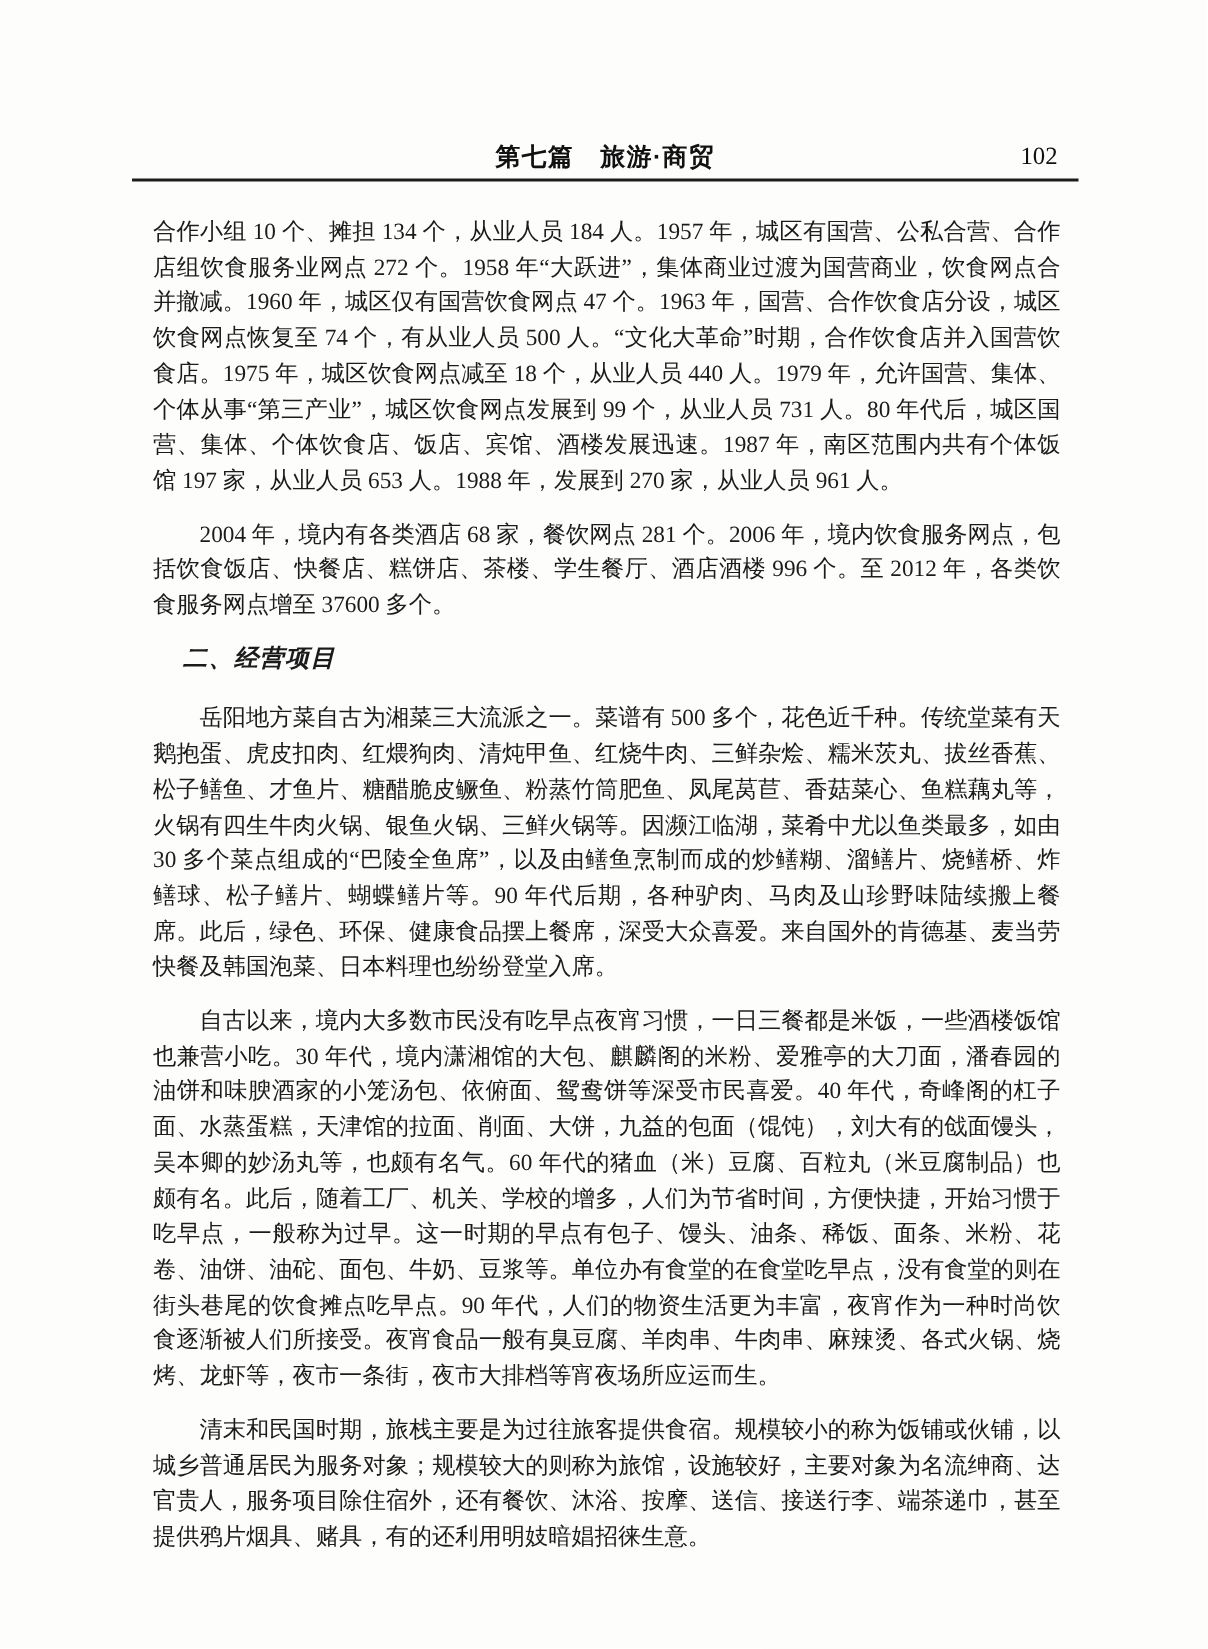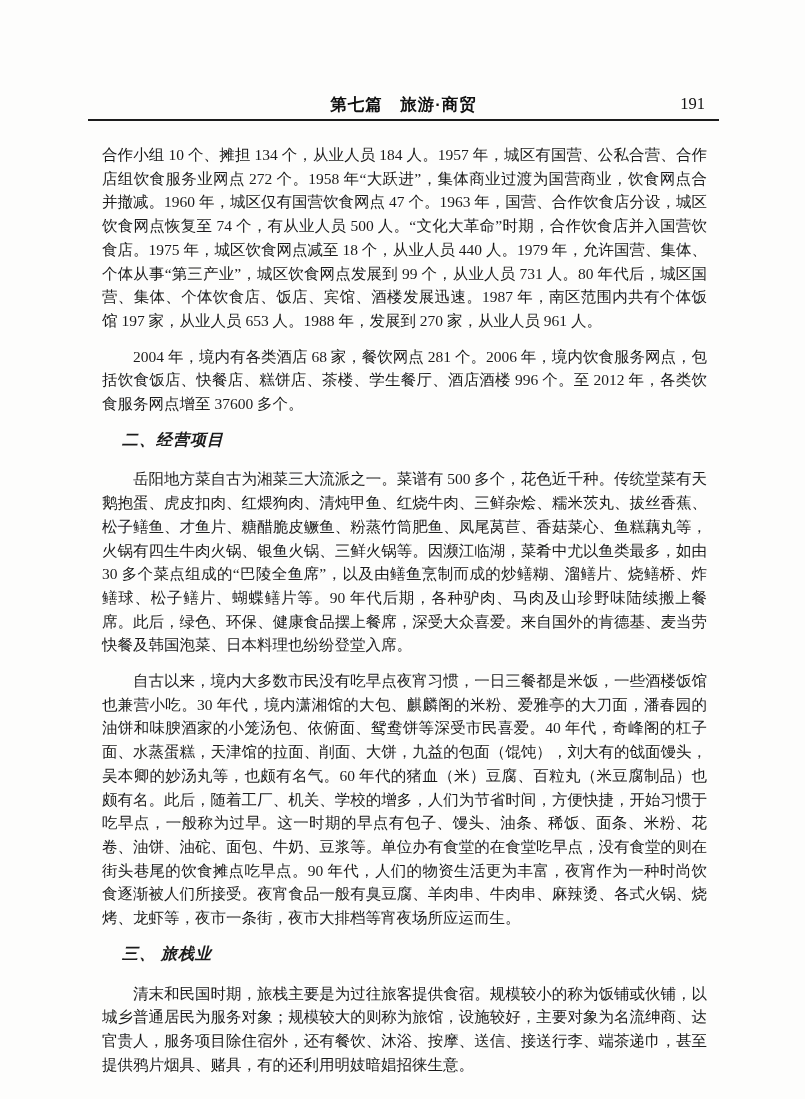--- a/index.html
+++ b/index.html
@@ -68,26 +68,25 @@
     letter-spacing: 1px;
   }
 </style>
 </head>
 <body>
 
 <div class="page">
 
   <div class="running-header">
     <div class="header-title">第七篇　旅游·商贸</div>
-    <div class="page-number">191</div>
+    <div class="page-number">102</div>
   </div>
 
   <div class="content">
     <p class="para">合作小组 10 个、摊担 134 个，从业人员 184 人。1957 年，城区有国营、公私合营、合作店组饮食服务业网点 272 个。1958 年“大跃进”，集体商业过渡为国营商业，饮食网点合并撤减。1960 年，城区仅有国营饮食网点 47 个。1963 年，国营、合作饮食店分设，城区饮食网点恢复至 74 个，有从业人员 500 人。“文化大革命”时期，合作饮食店并入国营饮食店。1975 年，城区饮食网点减至 18 个，从业人员 440 人。1979 年，允许国营、集体、个体从事“第三产业”，城区饮食网点发展到 99 个，从业人员 731 人。80 年代后，城区国营、集体、个体饮食店、饭店、宾馆、酒楼发展迅速。1987 年，南区范围内共有个体饭馆 197 家，从业人员 653 人。1988 年，发展到 270 家，从业人员 961 人。</p>
     <p class="para indent">2004 年，境内有各类酒店 68 家，餐饮网点 281 个。2006 年，境内饮食服务网点，包括饮食饭店、快餐店、糕饼店、茶楼、学生餐厅、酒店酒楼 996 个。至 2012 年，各类饮食服务网点增至 37600 多个。</p>
     <h3 class="sub-heading">二、经营项目</h3>
     <p class="para indent">岳阳地方菜自古为湘菜三大流派之一。菜谱有 500 多个，花色近千种。传统堂菜有天鹅抱蛋、虎皮扣肉、红煨狗肉、清炖甲鱼、红烧牛肉、三鲜杂烩、糯米茨丸、拔丝香蕉、松子鳝鱼、才鱼片、糖醋脆皮鳜鱼、粉蒸竹筒肥鱼、凤尾莴苣、香菇菜心、鱼糕藕丸等，火锅有四生牛肉火锅、银鱼火锅、三鲜火锅等。因濒江临湖，菜肴中尤以鱼类最多，如由 30 多个菜点组成的“巴陵全鱼席”，以及由鳝鱼烹制而成的炒鳝糊、溜鳝片、烧鳝桥、炸鳝球、松子鳝片、蝴蝶鳝片等。90 年代后期，各种驴肉、马肉及山珍野味陆续搬上餐席。此后，绿色、环保、健康食品摆上餐席，深受大众喜爱。来自国外的肯德基、麦当劳快餐及韩国泡菜、日本料理也纷纷登堂入席。</p>
     <p class="para indent">自古以来，境内大多数市民没有吃早点夜宵习惯，一日三餐都是米饭，一些酒楼饭馆也兼营小吃。30 年代，境内潇湘馆的大包、麒麟阁的米粉、爱雅亭的大刀面，潘春园的油饼和味腴酒家的小笼汤包、依俯面、鸳鸯饼等深受市民喜爱。40 年代，奇峰阁的杠子面、水蒸蛋糕，天津馆的拉面、削面、大饼，九益的包面（馄饨），刘大有的戗面馒头，吴本卿的妙汤丸等，也颇有名气。60 年代的猪血（米）豆腐、百粒丸（米豆腐制品）也颇有名。此后，随着工厂、机关、学校的增多，人们为节省时间，方便快捷，开始习惯于吃早点，一般称为过早。这一时期的早点有包子、馒头、油条、稀饭、面条、米粉、花卷、油饼、油砣、面包、牛奶、豆浆等。单位办有食堂的在食堂吃早点，没有食堂的则在街头巷尾的饮食摊点吃早点。90 年代，人们的物资生活更为丰富，夜宵作为一种时尚饮食逐渐被人们所接受。夜宵食品一般有臭豆腐、羊肉串、牛肉串、麻辣烫、各式火锅、烧烤、龙虾等，夜市一条街，夜市大排档等宵夜场所应运而生。</p>
-    <h3 class="sub-heading">三、 旅栈业</h3>
     <p class="para indent">清末和民国时期，旅栈主要是为过往旅客提供食宿。规模较小的称为饭铺或伙铺，以城乡普通居民为服务对象；规模较大的则称为旅馆，设施较好，主要对象为名流绅商、达官贵人，服务项目除住宿外，还有餐饮、沐浴、按摩、送信、接送行李、端茶递巾，甚至提供鸦片烟具、赌具，有的还利用明妓暗娼招徕生意。</p>
   </div>
 
 </div>
 
 </body></html>

